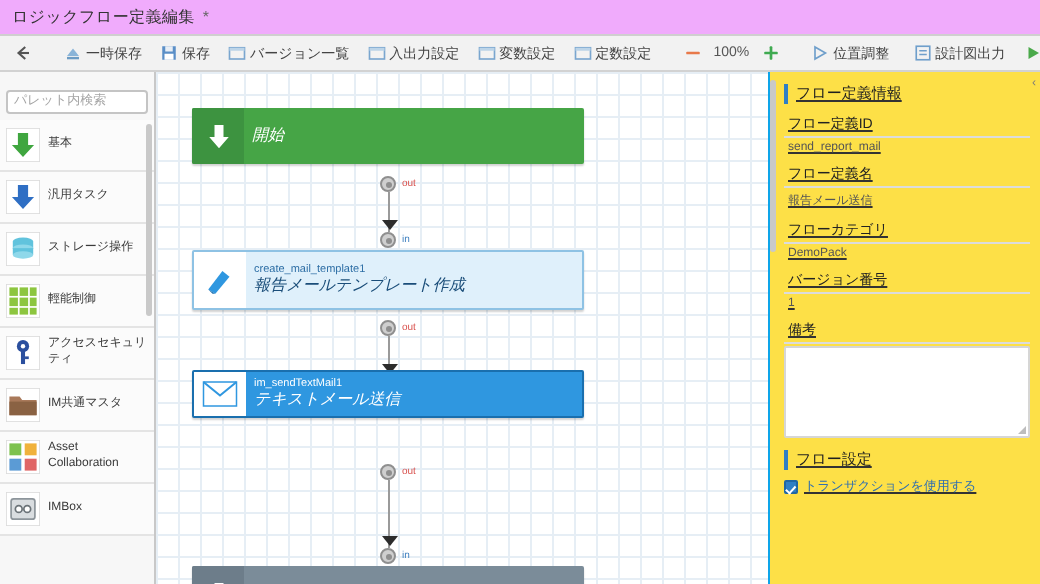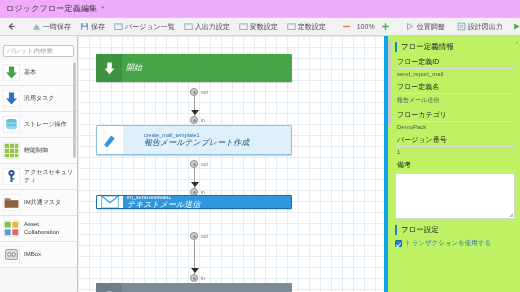--- a/index.html
+++ b/index.html
@@ -128,23 +128,24 @@
   .link { position: absolute; width: 1px; background: #9a9a9a; }
   .arrow {
     position: absolute; width: 0; height: 0;
     border-left: 4px solid transparent; border-right: 4px solid transparent;
     border-top: 5px solid #2c2c2c;
   }
 
   
   .rightpanel {
     width: 136px; flex: 0 0 136px;
-    background: #bef264; border-left: 4px solid #0ea5e9;
+    background: #fde047; border-left: 1px solid #0ea5e9;
     display: flex; flex-direction: column; min-height: 0;
     position: relative;
+    text-decoration: underline;
   }
   .rp-inner { padding: 4px 5px 4px 7px; overflow: hidden; flex: 1 1 auto; }
   .section-title {
     display: flex; align-items: center; gap: 4px;
     font-size: 7.5px; color: #1f1f1f; margin: 2px 0 4px 0;
   }
   .section-title::before {
     content: ""; width: 2px; height: 10px; background: #2f7fc4; flex: 0 0 2px;
   }
   .field { margin-bottom: 2px; }
@@ -433,41 +434,41 @@
           </div>
         </div>
 
         <div class="port" style="left:112px; top:52px;"></div>
         <span class="port-label out" style="left:123px; top:54px;">out</span>
         <div class="link" style="left:116px; top:60px; height:20px;"></div>
         <div class="arrow" style="left:112.5px; top:74px;"></div>
         <div class="port" style="left:112px; top:80px;"></div>
         <span class="port-label in" style="left:123px; top:82px;">in</span>
 
-        <div class="node task" style="left:18px; top:89px; width:196px; height:30px;gap:17px;">
+        <div class="node task" style="left:18px; top:89px; width:196px; height:30px;">
           <div class="nico">
             <svg viewBox="0 0 24 24" width="17" height="17">
               <path d="M3 18 L13 5 L18 9 L8 21 Z" fill="#2f97e0"></path>
               <path d="M3 18 L6 21 L8 21 Z" fill="#1e6fae"></path>
             </svg>
           </div>
           <div class="nbody">
             <span class="nid">create_mail_template1</span>
             <span class="nname">報告メールテンプレート作成</span>
           </div>
         </div>
 
         <div class="port" style="left:112px; top:124px;"></div>
         <span class="port-label out" style="left:123px; top:126px;">out</span>
         <div class="link" style="left:116px; top:132px; height:20px;"></div>
         <div class="arrow" style="left:112.5px; top:146px;"></div>
         <div class="port" style="left:112px; top:152px;"></div>
         <span class="port-label in" style="left:123px; top:154px;">in</span>
 
-        <div class="node selected" style="left:18px; top:159px; width:196px; height:14px;">
+        <div class="node selected" style="left:18px; top:149px; width:196px; height:24px;">
           <div class="nico">
             <svg viewBox="0 0 24 18" width="18" height="14">
               <rect x="1" y="1" width="22" height="16" fill="#ffffff" stroke="#2f97e0"></rect>
               <path d="M1 1 L12 10 L23 1" fill="none" stroke="#2f97e0" stroke-width="1.4"></path>
             </svg>
           </div>
           <div class="nbody">
             <span class="nid">im_sendTextMail1</span>
             <span class="nname">テキストメール送信</span>
           </div>

